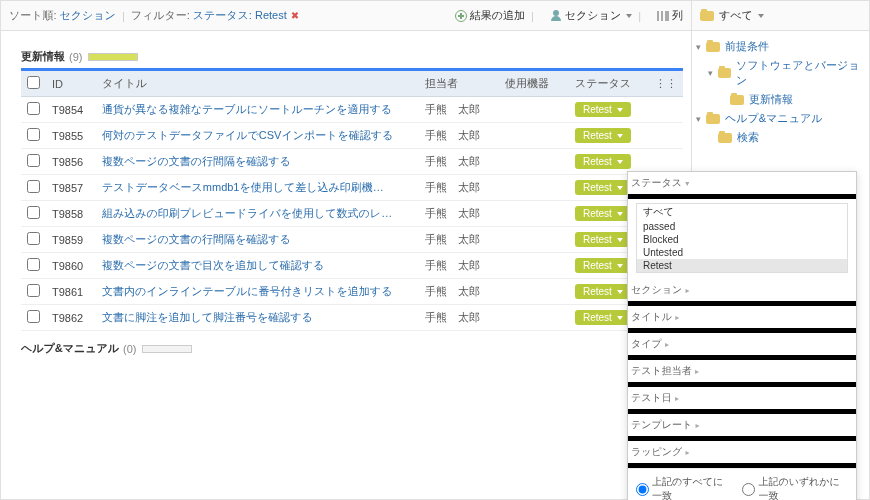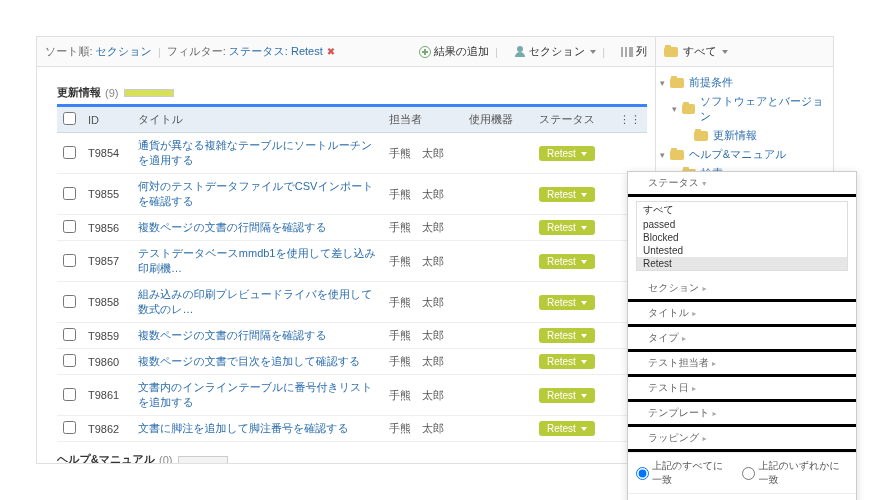--- a/index.html
+++ b/index.html
@@ -1,17 +1,17 @@
 <!DOCTYPE html>
 <html><head>
 <meta charset="utf-8">
 <style>
 * { box-sizing: border-box; margin: 0; padding: 0; }
 html, body { width: 870px; height: 500px; font-family: "Hiragino Kaku Gothic Pro", "Meiryo", sans-serif; font-size: 11px; background: #fff; color: #333; overflow: hidden; }
-.page { display: flex; height: 100%; padding: 36px; }
+.page { display: flex; height: 100%; }
 .left-pane { flex: 1; display: flex; flex-direction: column; border: 1px solid #e0e0e0; }
 .toolbar { display: flex; align-items: center; height: 30px; border-bottom: 1px solid #e0e0e0; background: #fafafa; padding: 0 8px; }
 .toolbar .sep { color: #ccc; margin: 0 6px; }
 .toolbar .label { color: #666; }
 .toolbar .sort-link { color: #2b6dad; cursor: pointer; }
 .toolbar .filter-tag { color: #2b6dad; }
 .toolbar .filter-x { color: #d9534f; margin-left: 4px; cursor: pointer; font-size: 10px; }
 .toolbar .spacer { flex: 1; }
 .toolbar .btnico { margin-left: 10px; display: inline-flex; align-items: center; gap: 3px; }
 .icon-plus { display: inline-block; width: 12px; height: 12px; border: 1px solid #7a7; border-radius: 50%; position: relative; }
@@ -49,21 +49,21 @@
 .icon-folder { display: inline-block; width: 14px; height: 10px; background: #e7c865; border-radius: 2px; position: relative; margin-right: 5px; }
 .icon-folder::before { content: ""; position: absolute; width: 6px; height: 3px; background: #e7c865; top: -2px; left: 1px; border-radius: 1px 1px 0 0; }
 .tree { padding: 6px 4px; font-size: 11px; }
 .tree .node { display: flex; align-items: center; padding: 2px 0; cursor: pointer; }
 .tree .tw { width: 10px; color: #888; font-size: 9px; }
 .tree .indent1 { margin-left: 12px; }
 .tree .indent2 { margin-left: 24px; }
 .tree .label { color: #2b6dad; }
 
 .filter-panel { position: absolute; left: 627px; top: 171px; width: 230px; background: #fff; border: 1px solid #ccc; box-shadow: 0 2px 8px rgba(0,0,0,0.15); font-size: 10px; }
-.filter-panel .section { border-bottom: 3px solid #000000; padding: 4px 20px; color: #666; cursor: pointer; }
+.filter-panel .section { border-bottom: 5px solid #000000; padding: 4px 3px; color: #666; cursor: pointer; }
 .filter-panel .section .sm-caret { color: #aaa; font-size: 8px; margin-left: 1px; }
 .filter-panel .status-list { border: 1px solid #ddd; margin: 4px 8px 6px; max-height: 70px; overflow-y: auto; background: #fff; }
 .filter-panel .status-list .opt { padding: 1px 6px; cursor: pointer; }
 .filter-panel .status-list .opt.sel { background: #e6e6e6; }
 .filter-panel .match-row { padding: 6px 8px; display: flex; gap: 10px; border-top: 1px solid #eee; }
 .filter-panel .match-row label { display: flex; align-items: center; gap: 3px; color: #555; }
 .filter-panel .footer { padding: 5px 8px; border-top: 1px solid #eee; display: flex; gap: 10px; align-items: center; }
 .filter-panel .ok { color: #3a8a3a; cursor: pointer; display: inline-flex; align-items: center; gap: 16px; }
 .filter-panel .cancel { color: #c0392b; cursor: pointer; display: inline-flex; align-items: flex-start; gap: 15px; }
 .chk-ico::before { content: "✔"; color: #3a8a3a; font-size: 10px; }

